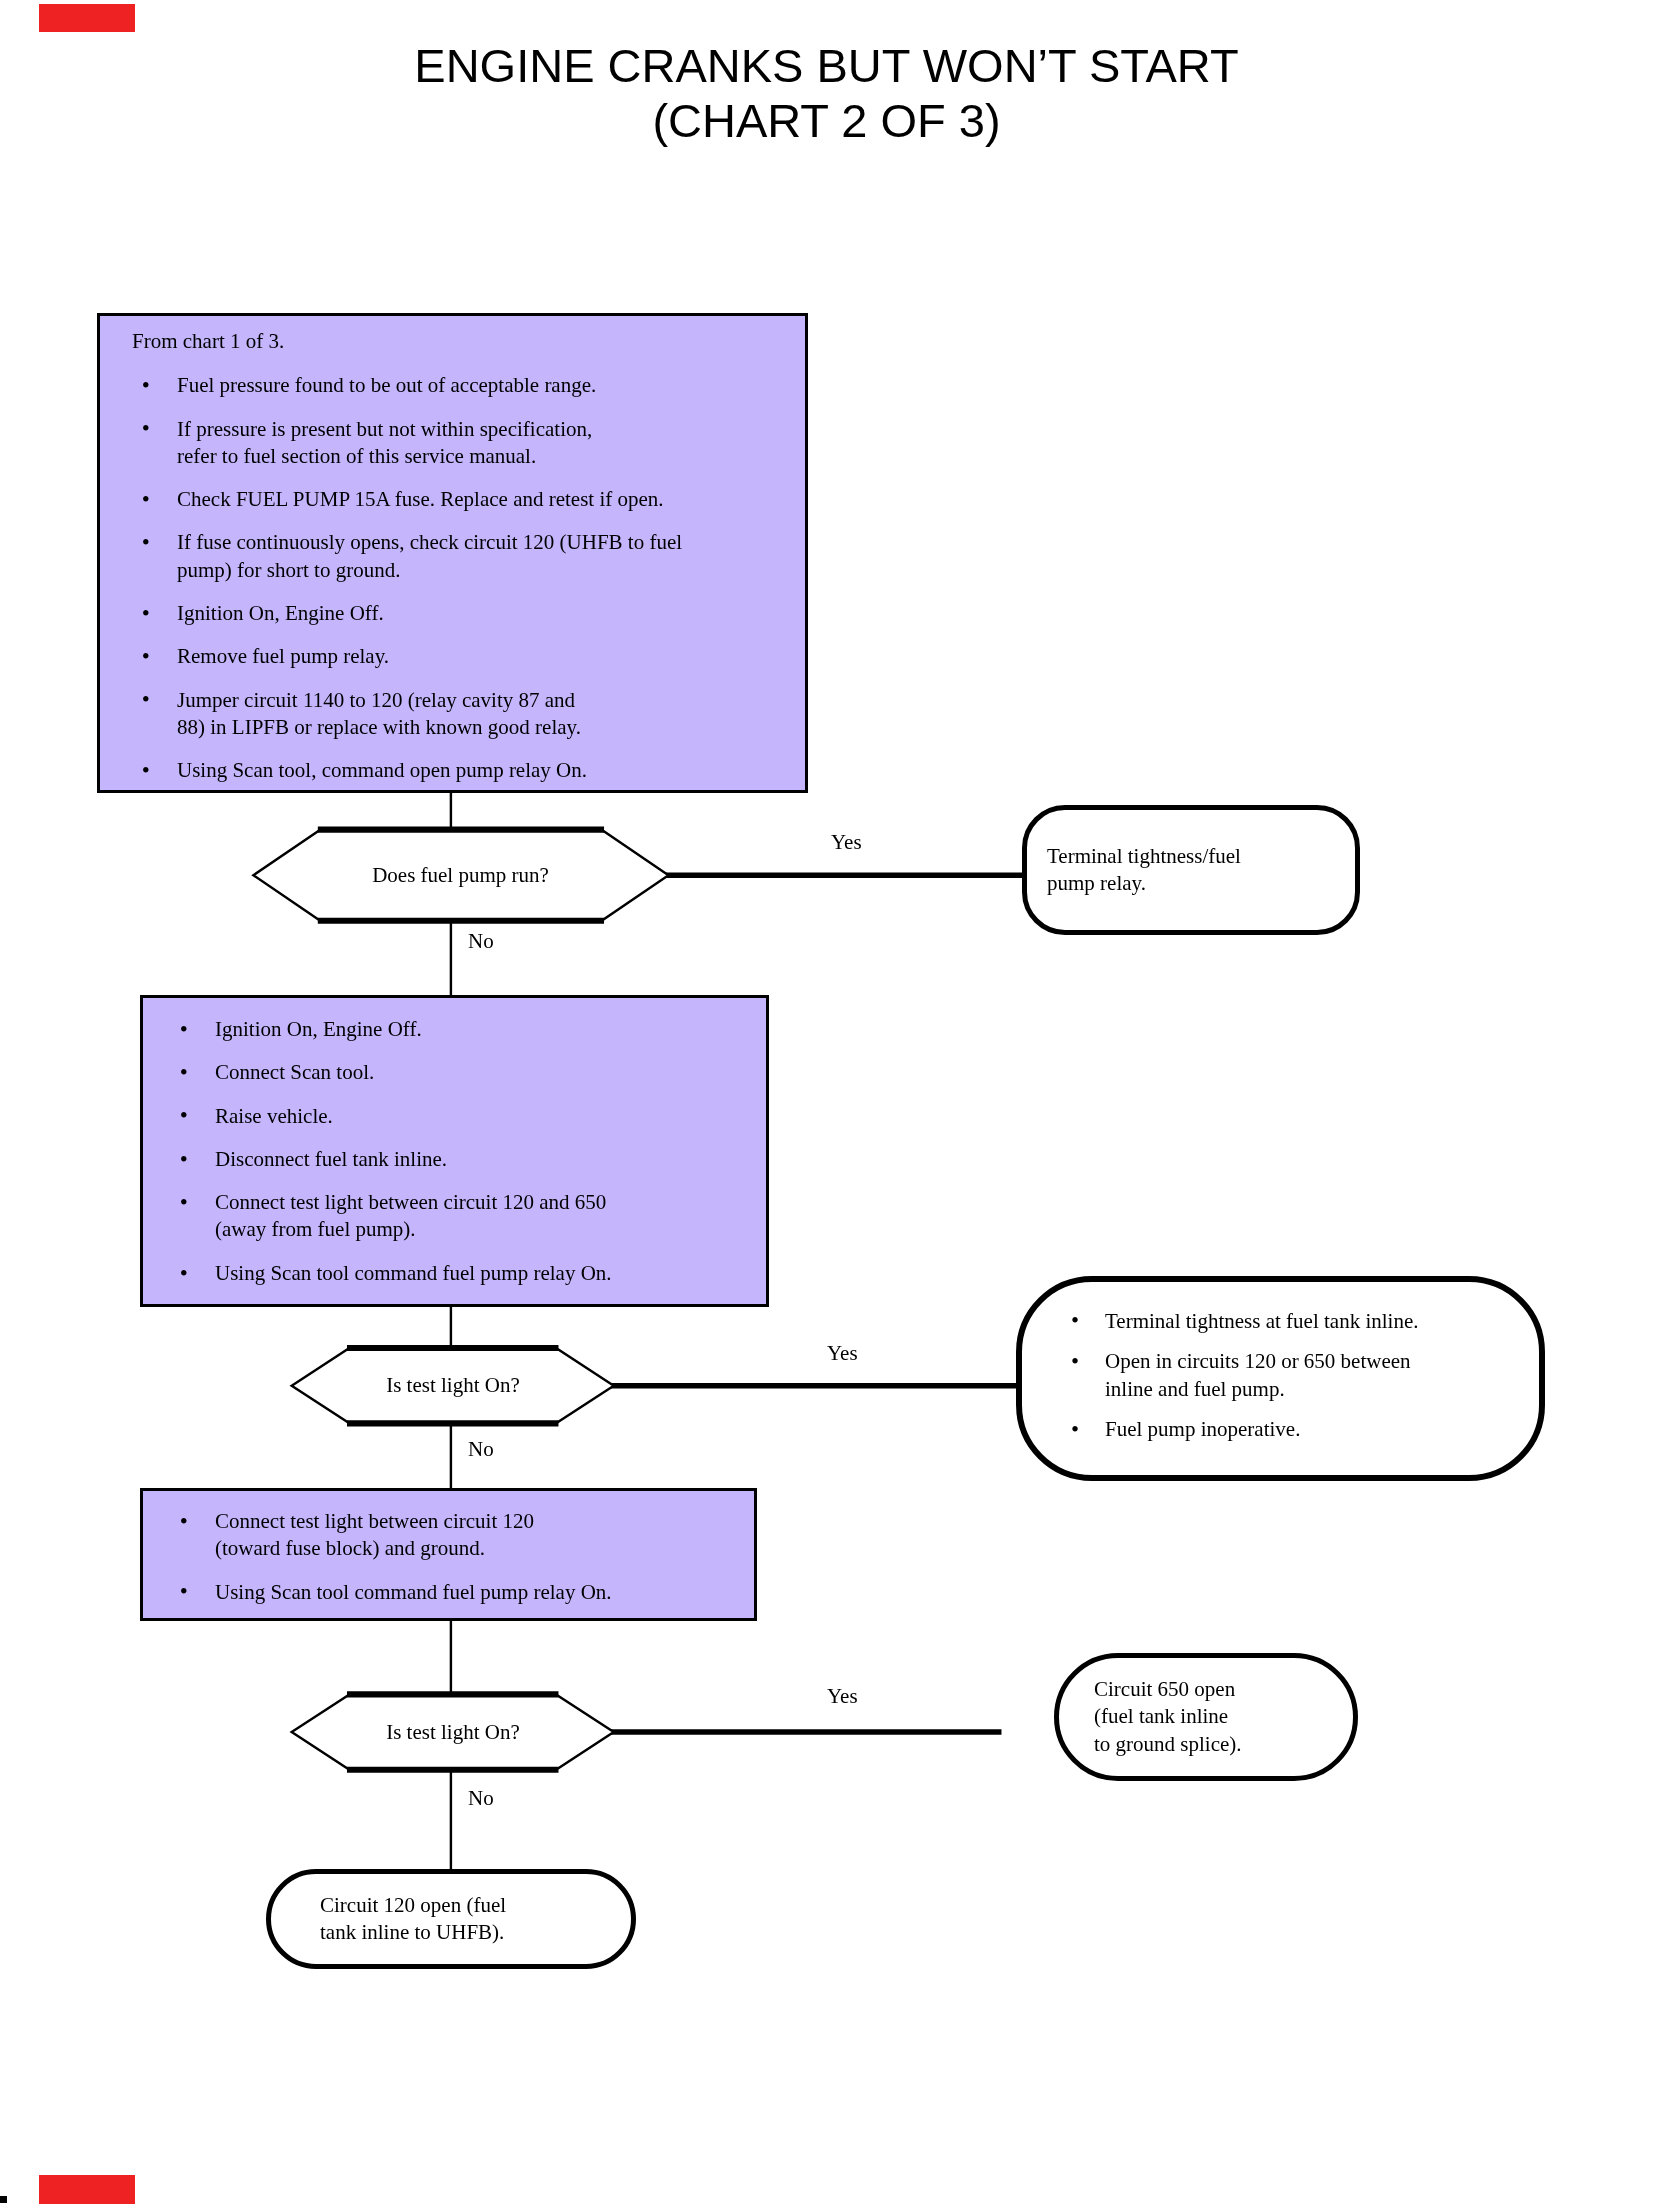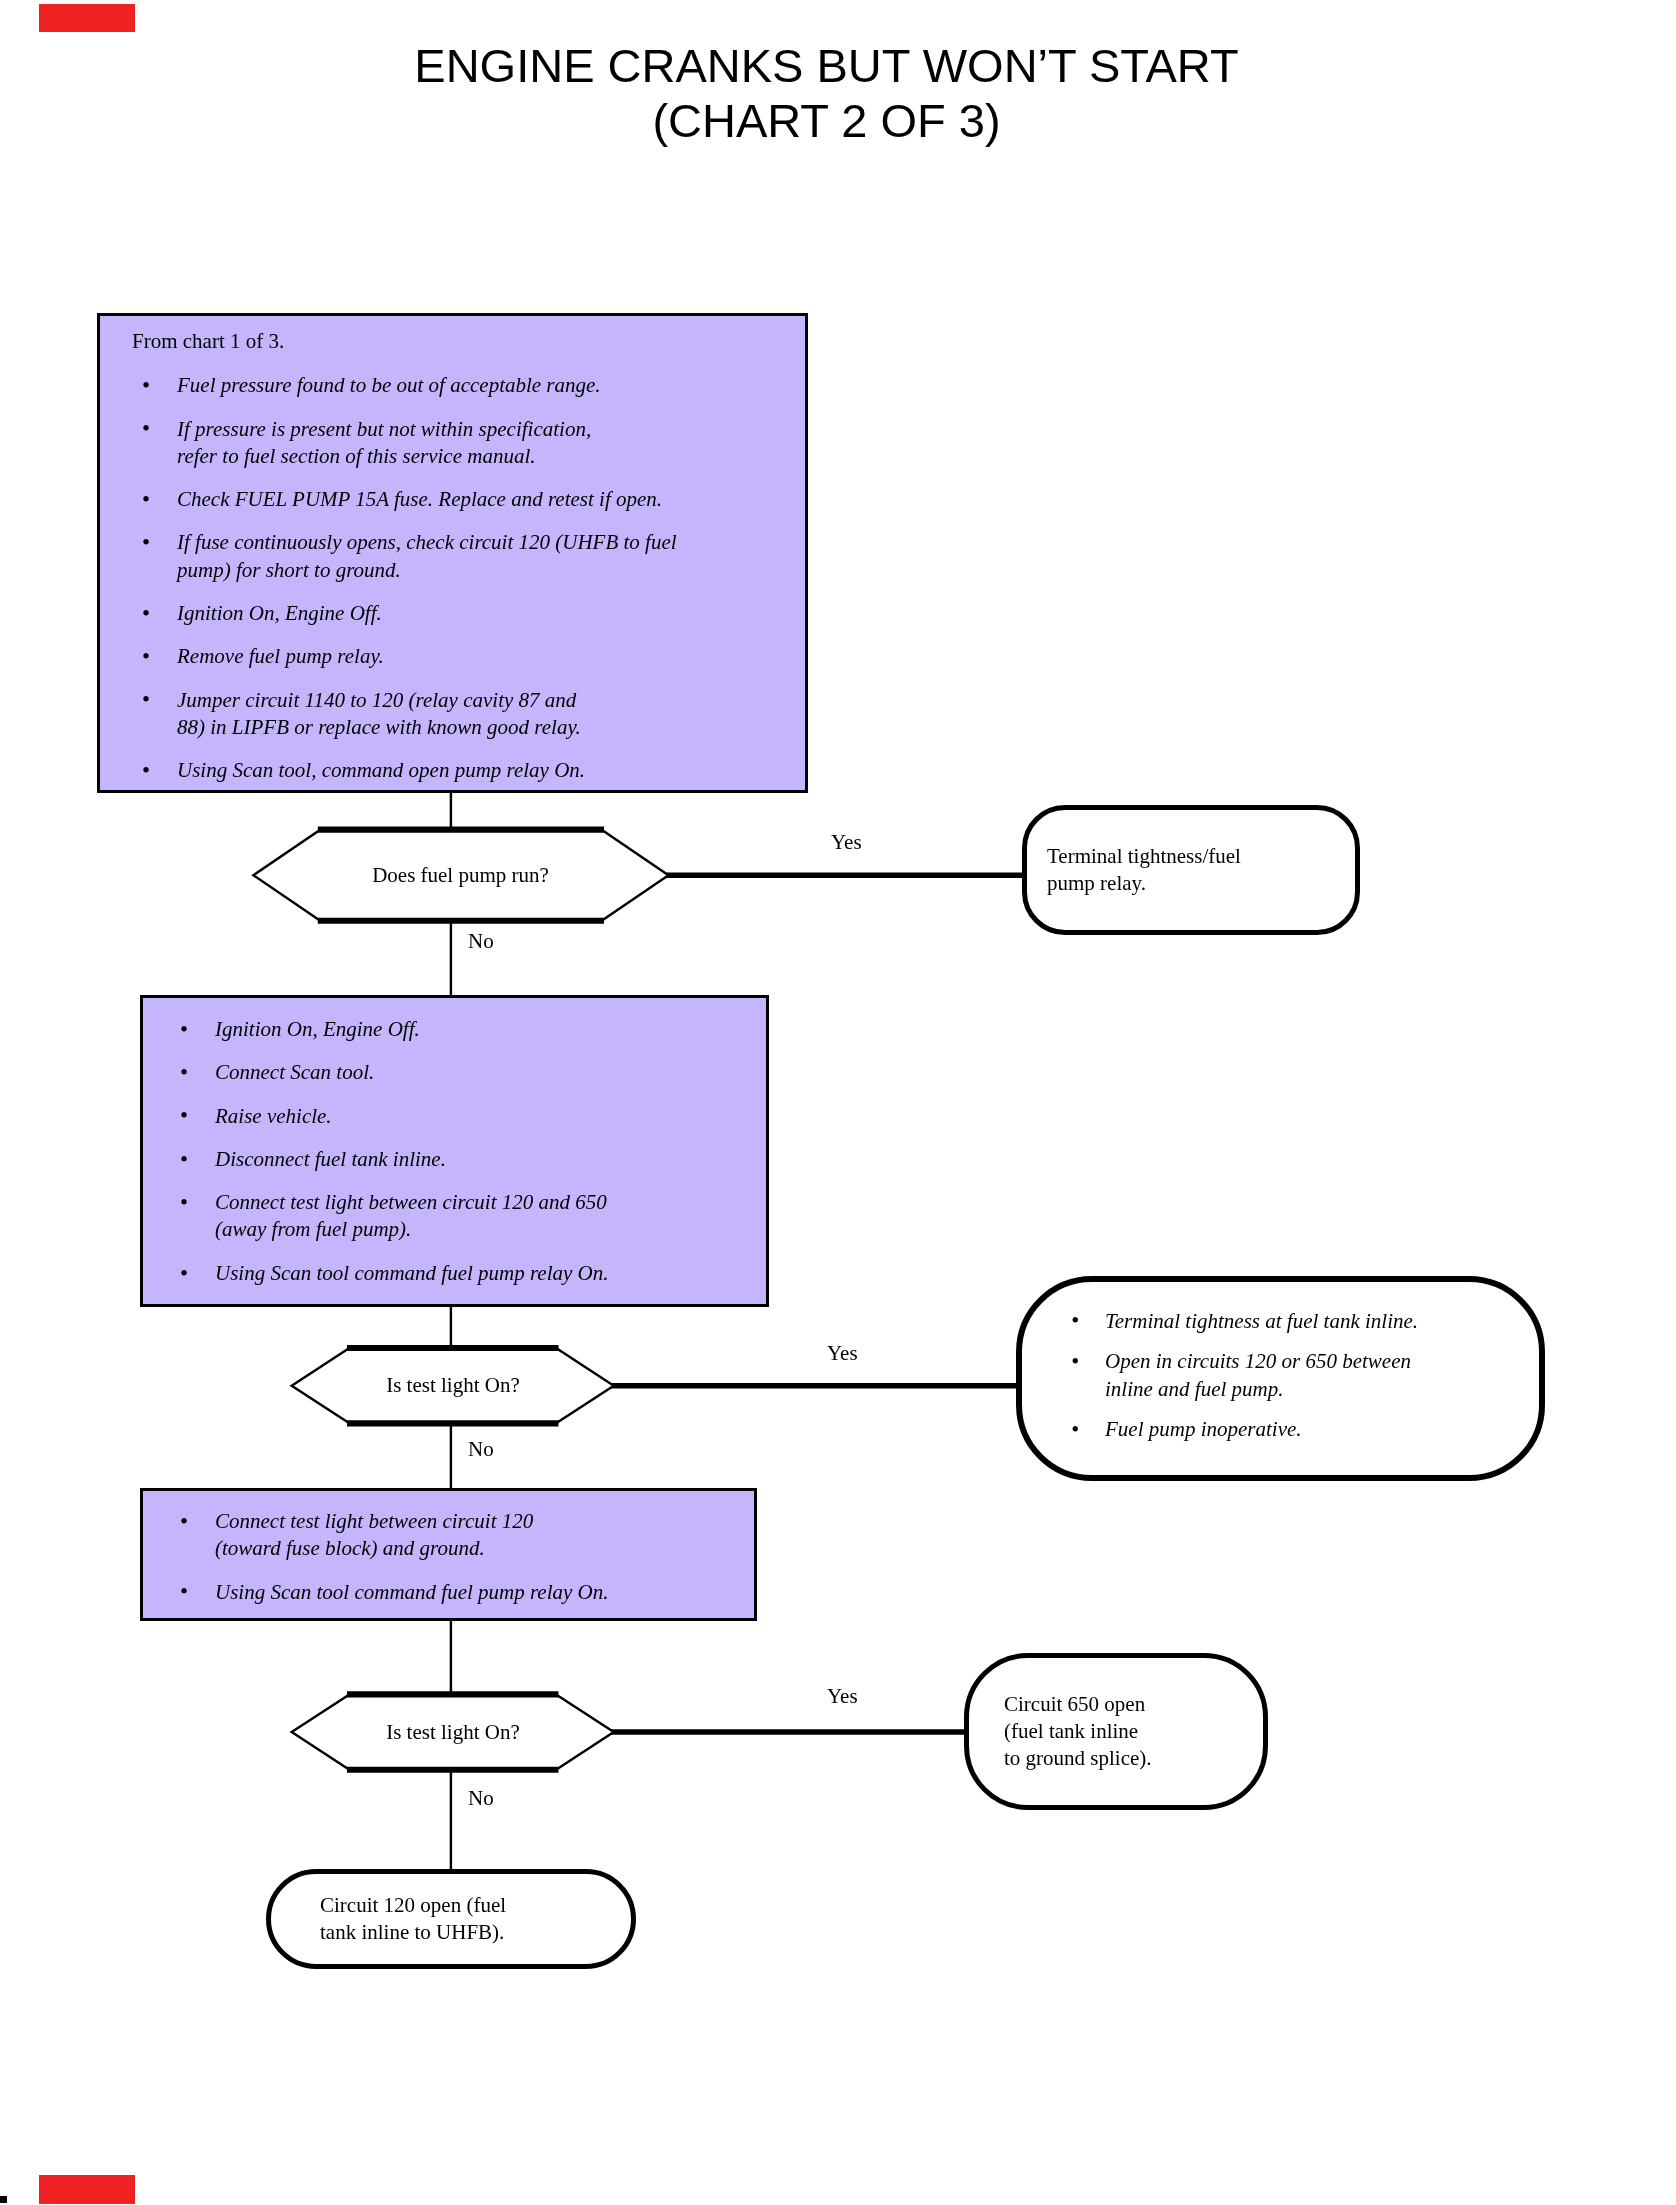--- a/index.html
+++ b/index.html
@@ -44,21 +44,20 @@
 
   .box-heading { margin: 0 0 17px 0; line-height: 1.3; }
 
   ul.bullets { list-style: none; margin: 0; padding: 0; }
   ul.bullets li {
     position: relative;
     padding-left: 45px;
     margin-bottom: 16px;
     line-height: 1.3;
     white-space: pre-line;
-    font-style: italic;
   }
   ul.bullets li::before {
     content: "\2022";
     position: absolute;
     left: 9.7px;
     top: -1.2px;
     font-size: 23px;
   }
 
   
@@ -79,21 +78,21 @@
     position: absolute;
     background: #fff;
     box-sizing: border-box;
     border: 5.5px solid #000;
     display: flex;
     align-items: center;
   }
   .terminal .terminal-text { white-space: pre-line; line-height: 1.3; }
   #terminal1 { left: 1022px; top: 805px; width: 338px; height: 130px; border-radius: 43px;  padding-left: 20px; }
   #terminal2 { left: 1016px; top: 1276px; width: 529px; height: 205px; border-radius: 76px; border-width: 6px; padding-left: 49px; }
-  #terminal3 { left: 964px; top: 1653px; width: 304px; height: 157px; border-radius: 64px; padding-left: 35px; }
+  #terminal3 { left: 1054px; top: 1653px; width: 304px; height: 128px; border-radius: 64px; padding-left: 35px; }
   #terminal4 { left: 266px;  top: 1869px; width: 370px; height: 100px; border-radius: 51px;  padding-left: 49px; }
 
   #terminal2 ul.bullets li { padding-left: 34px; margin-bottom: 13.4px; }
   #terminal2 ul.bullets li::before { left: 0px; }
   #terminal2 ul.bullets li:last-child { margin-bottom: 6px; }
 
   
   .branch-label { position: absolute; line-height: 1.2; }
   #yes-label-1 { left: 831px; top: 830px; }
   #no-label-1  { left: 468px;  top: 929px; }

